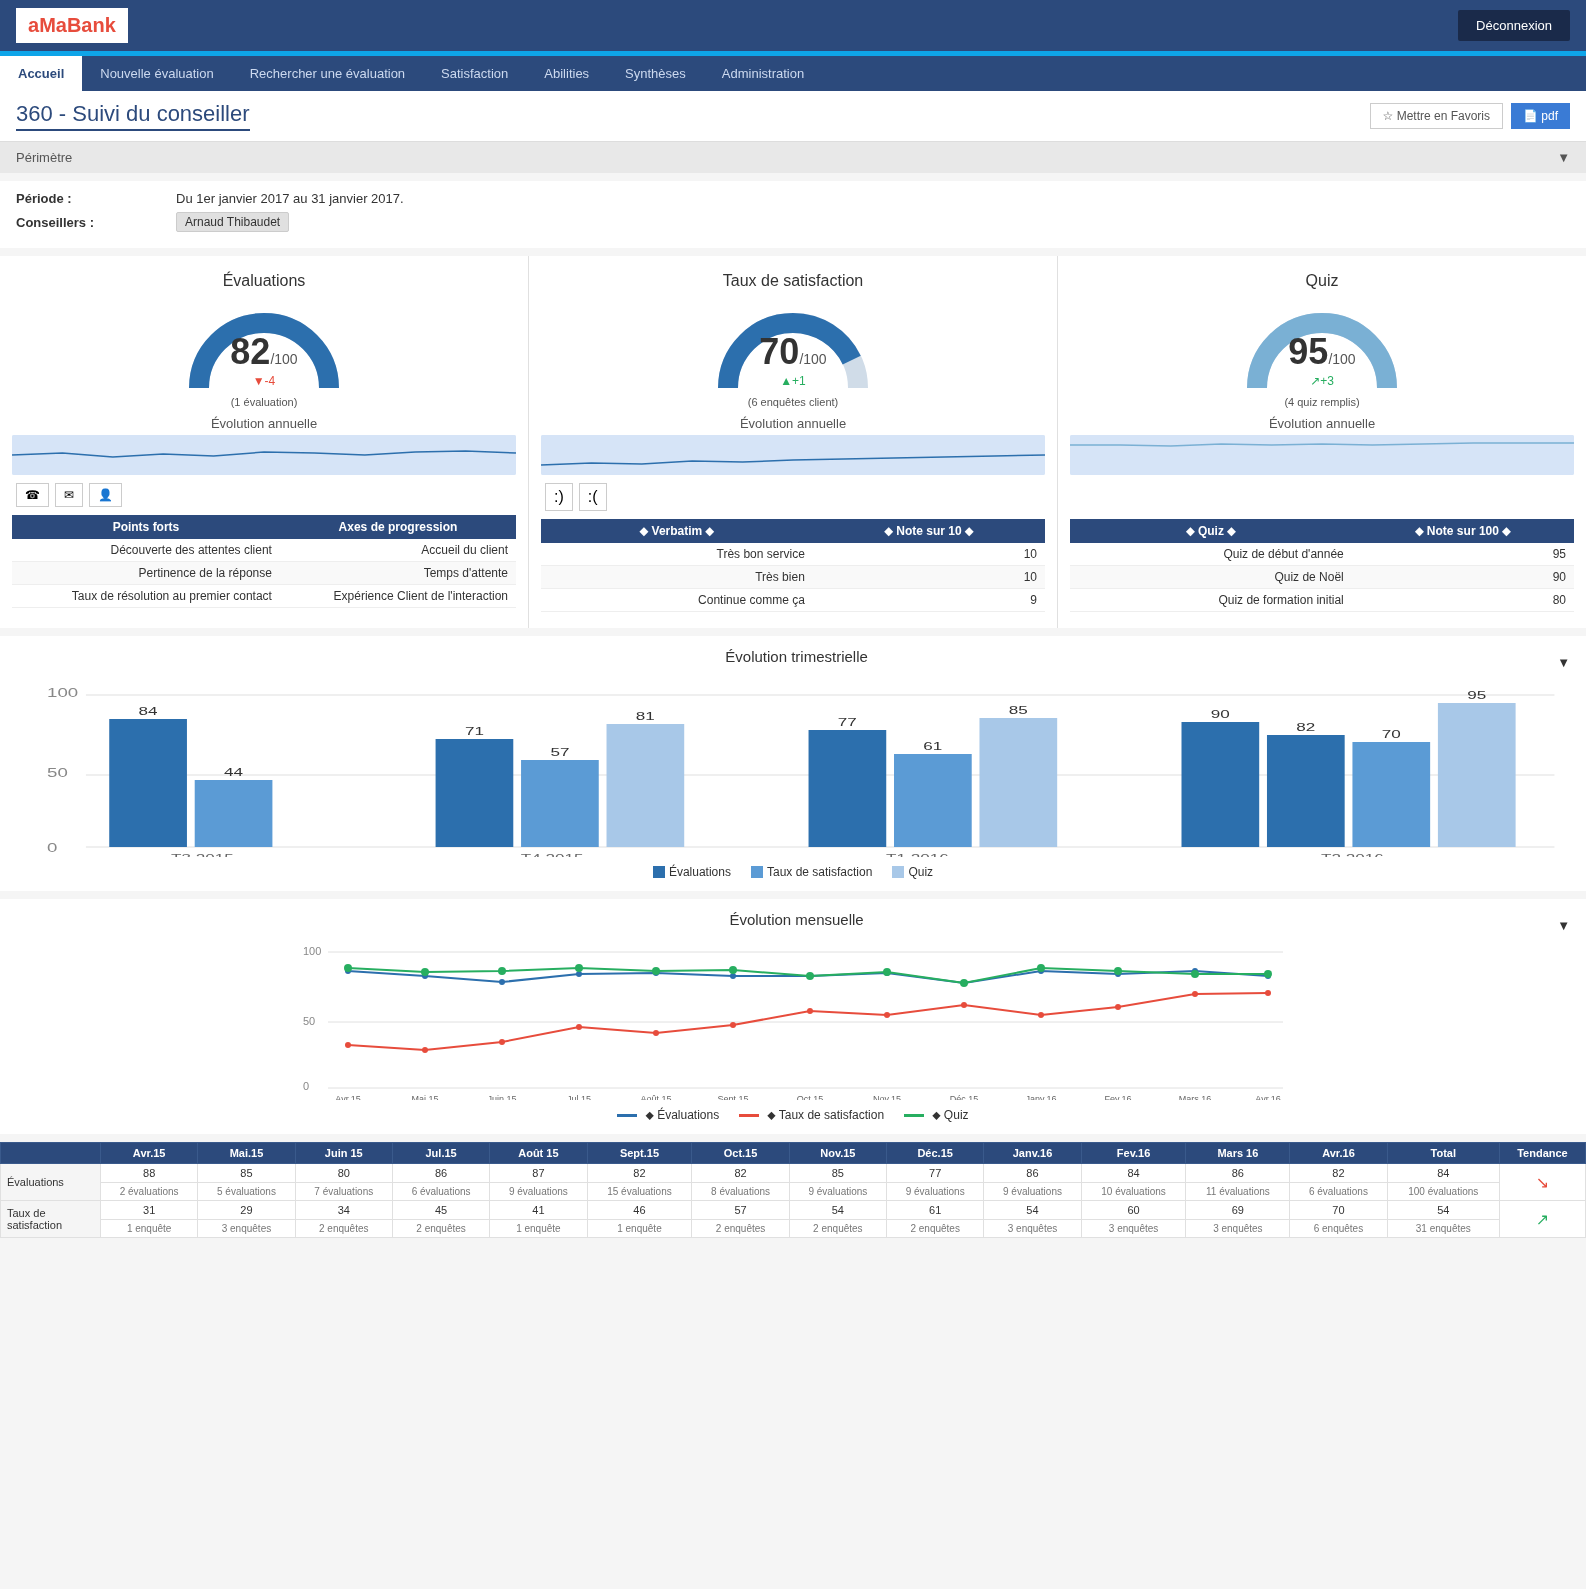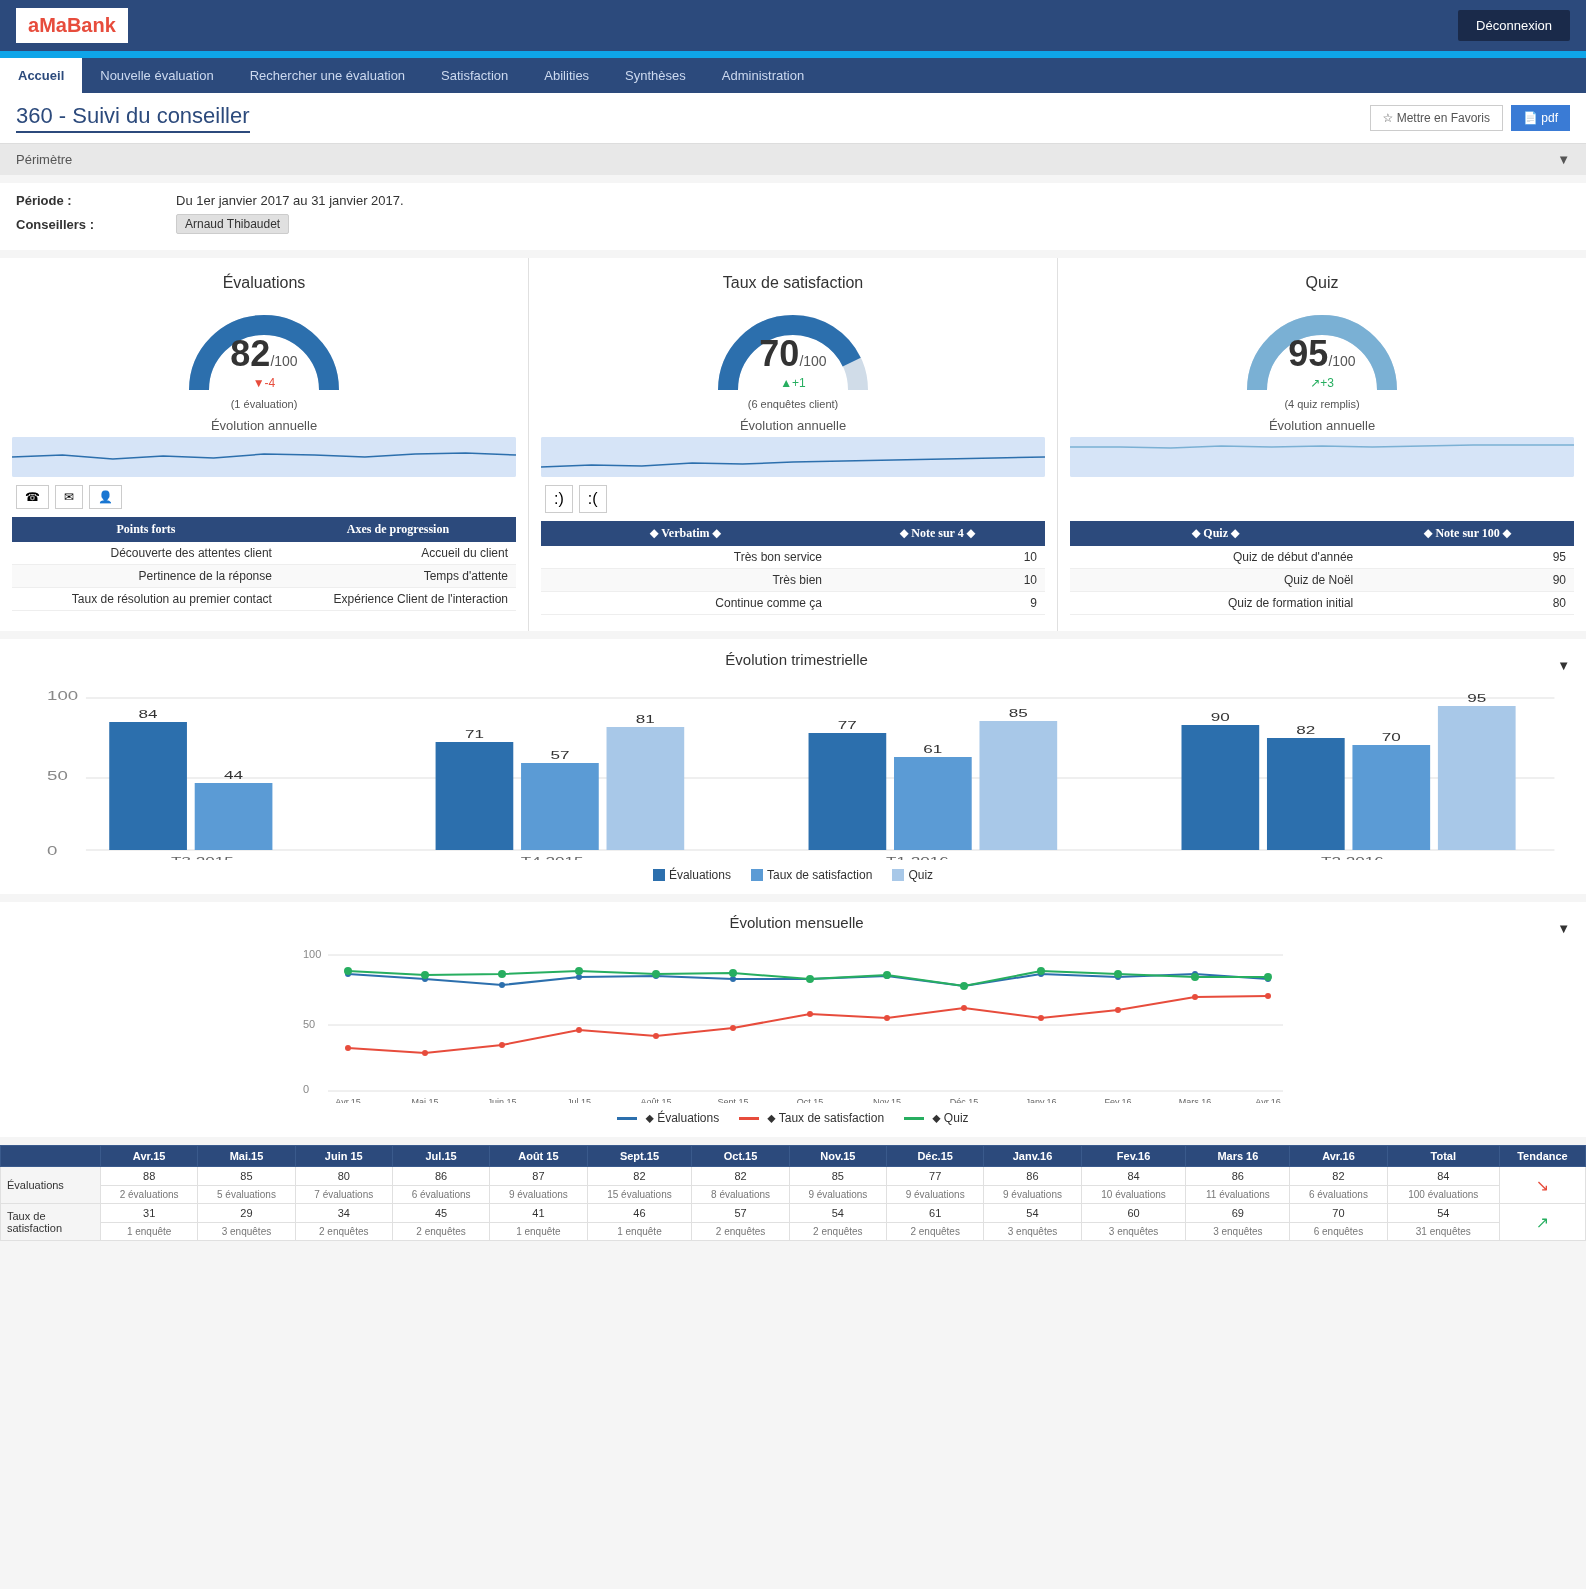--- a/index.html
+++ b/index.html
@@ -5,21 +5,21 @@
     * { box-sizing: border-box; margin: 0; padding: 0; }
     body { font-family: Arial, sans-serif; font-size: 13px; background: #f5f5f5; color: #333; }
 
     
     .header { background: #2c4a7c; display: flex; align-items: center; justify-content: space-between; padding: 8px 16px; gap: 9px; }
     .logo-box { background: white; padding: 6px 12px; font-size: 20px; font-weight: bold; color: #2c4a7c; }
     .logo-box span { color: #e74c3c; }
     .deconnexion-btn { background: #1a2a4a; color: white; border: none; padding: 8px 18px; cursor: pointer; font-size: 13px; border-radius: 2px; }
 
     
-    .nav { background: #2c4a7c; display: flex; border-top: 7px solid #0ea5e9; }
+    .nav { background: #2c4a7c; display: flex; border-top: 5px solid #0ea5e9; }
     .nav-item { color: #ccd9ef; padding: 10px 18px; cursor: pointer; font-size: 13px; white-space: nowrap; }
     .nav-item.active { background: white; color: #2c4a7c; font-weight: bold; }
 
     
     .page-title-bar { background: white; padding: 10px 16px; display: flex; align-items: center; justify-content: space-between; border-bottom: 1px solid #ddd; }
     .page-title { font-size: 22px; color: #2c4a7c; font-weight: normal; border-bottom: 2px solid #2c4a7c; padding-bottom: 2px; }
     .page-actions { display: flex; gap: 8px; }
     .btn-favoris { background: #fff; border: 1px solid #ccc; padding: 5px 12px; cursor: pointer; font-size: 12px; color: #555; display: flex; align-items: center; gap: 4px; }
     .btn-pdf { background: #3a7bd5; color: white; border: none; padding: 5px 12px; cursor: pointer; font-size: 12px; display: flex; align-items: center; gap: 4px; }
 
@@ -48,21 +48,21 @@
     .evo-title { font-size: 13px; color: #555; margin-bottom: 4px; }
     .mini-chart { background: #d6e4f7; height: 40px; border-radius: 2px; margin-bottom: 8px; position: relative; overflow: hidden; }
     .mini-chart svg { width: 100%; height: 100%; }
 
     
     .icons-row { display: flex; gap: 6px; margin-bottom: 8px; justify-content: flex-start; padding: 0 4px; }
     .icon-btn { border: 1px solid #ccc; padding: 4px 8px; cursor: pointer; background: white; font-size: 12px; }
 
     
     .data-table { width: 100%; border-collapse: collapse; font-size: 12px; }
-    .data-table th { background: #2c4a7c; color: white; padding: 5px 8px; text-align: center; font-family: Liberation Serif, serif; }
+    .data-table th { background: #2c4a7c; color: white; padding: 5px 8px; text-align: center; }
     .data-table td { padding: 4px 8px; border-bottom: 1px solid #eee; text-align: right; }
     .data-table tr:nth-child(even) td { background: #f9f9f9; }
 
     
     .smiley { font-size: 16px; cursor: pointer; }
 
     
     .chart-section { background: white; margin-bottom: 8px; padding: 12px 16px; }
     .chart-title { text-align: center; font-size: 15px; color: #333; margin-bottom: 12px; }
     .chart-title-row { display: flex; justify-content: space-between; align-items: center; }
@@ -210,21 +210,21 @@
       </svg>
     </div>
     <div class="icons-row">
       <button class="icon-btn smiley">:)</button>
       <button class="icon-btn smiley">:(</button>
     </div>
     <table class="data-table">
       <thead>
         <tr>
           <th>⬥ Verbatim ⬥</th>
-          <th>⬥ Note sur 4 ⬥</th>
+          <th>⬥ Note sur 10 ⬥</th>
         </tr>
       </thead>
       <tbody>
         <tr>
             <td>Très bon service</td>
             <td>10</td>
           </tr>
         <tr>
             <td>Très bien</td>
             <td>10</td>

